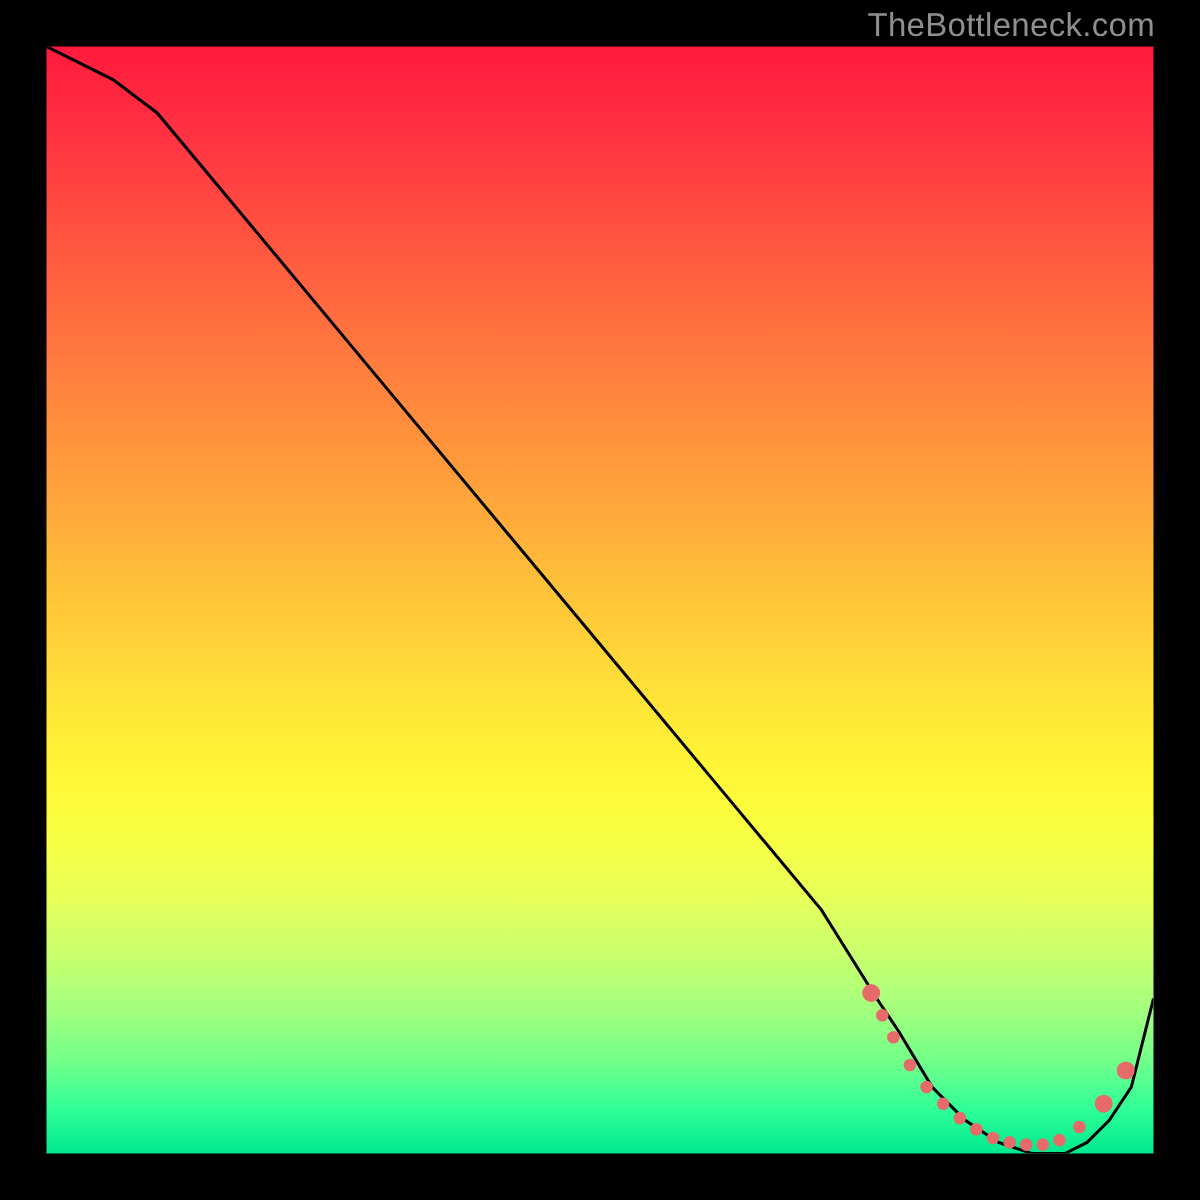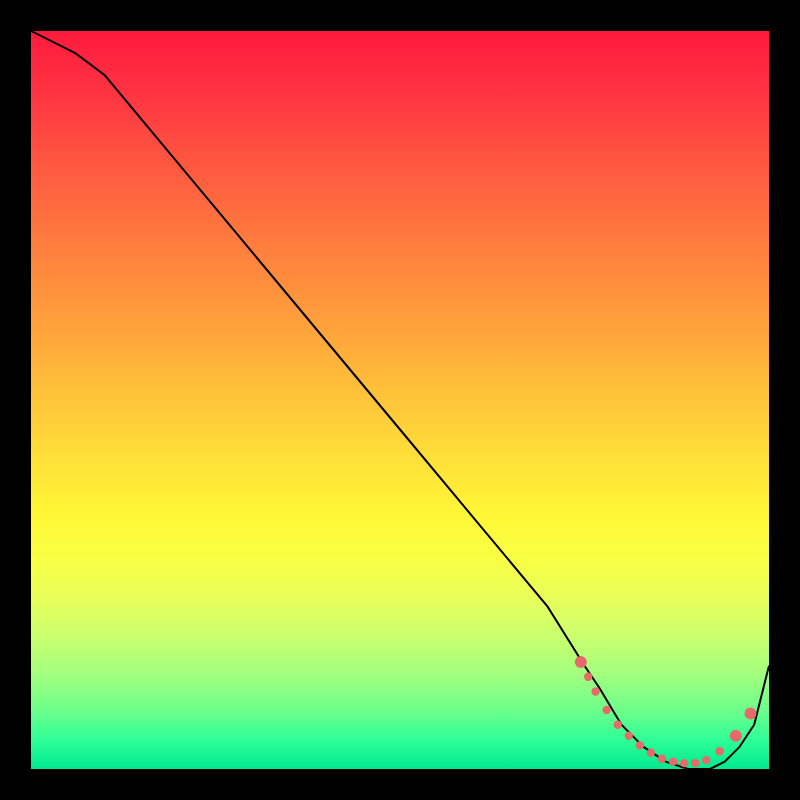--- a/index.html
+++ b/index.html
@@ -57,20 +57,21 @@
     font-size: 22px;
     color: #8f8f8f;
     letter-spacing: 0.2px;
     user-select: none;
   }
 </style>
 </head>
 <body>
 
 <div class="stage">
+  <div class="watermark">TheBottleneck.com</div>
   <div class="plot">
     <svg class="curve" viewBox="0 0 738 738">
       <g id="curve-group">
           <path d="M0.0 0.0 L44.3 22.1 L73.8 44.3 L147.6 132.8 L221.4 221.4 L295.2 310.0 L369.0 398.5 L442.8 487.1 L516.6 575.6 L553.5 634.7 L568.3 656.8 L590.4 693.7 L612.5 715.9 L634.7 730.6 L656.8 738.0 L679.0 738.0 L693.7 730.6 L708.5 715.9 L723.2 693.7 L738.0 634.7" fill="none" stroke="#000000" stroke-width="2"></path>
         </g>
       <g id="marker-group">
           <circle cx="549.8" cy="631.0" r="6" fill="#e76a6a"></circle>
           <circle cx="557.2" cy="645.8" r="4.2" fill="#e76a6a"></circle>
           <circle cx="564.6" cy="660.5" r="4.2" fill="#e76a6a"></circle>
           <circle cx="575.6" cy="679.0" r="4.2" fill="#e76a6a"></circle>

